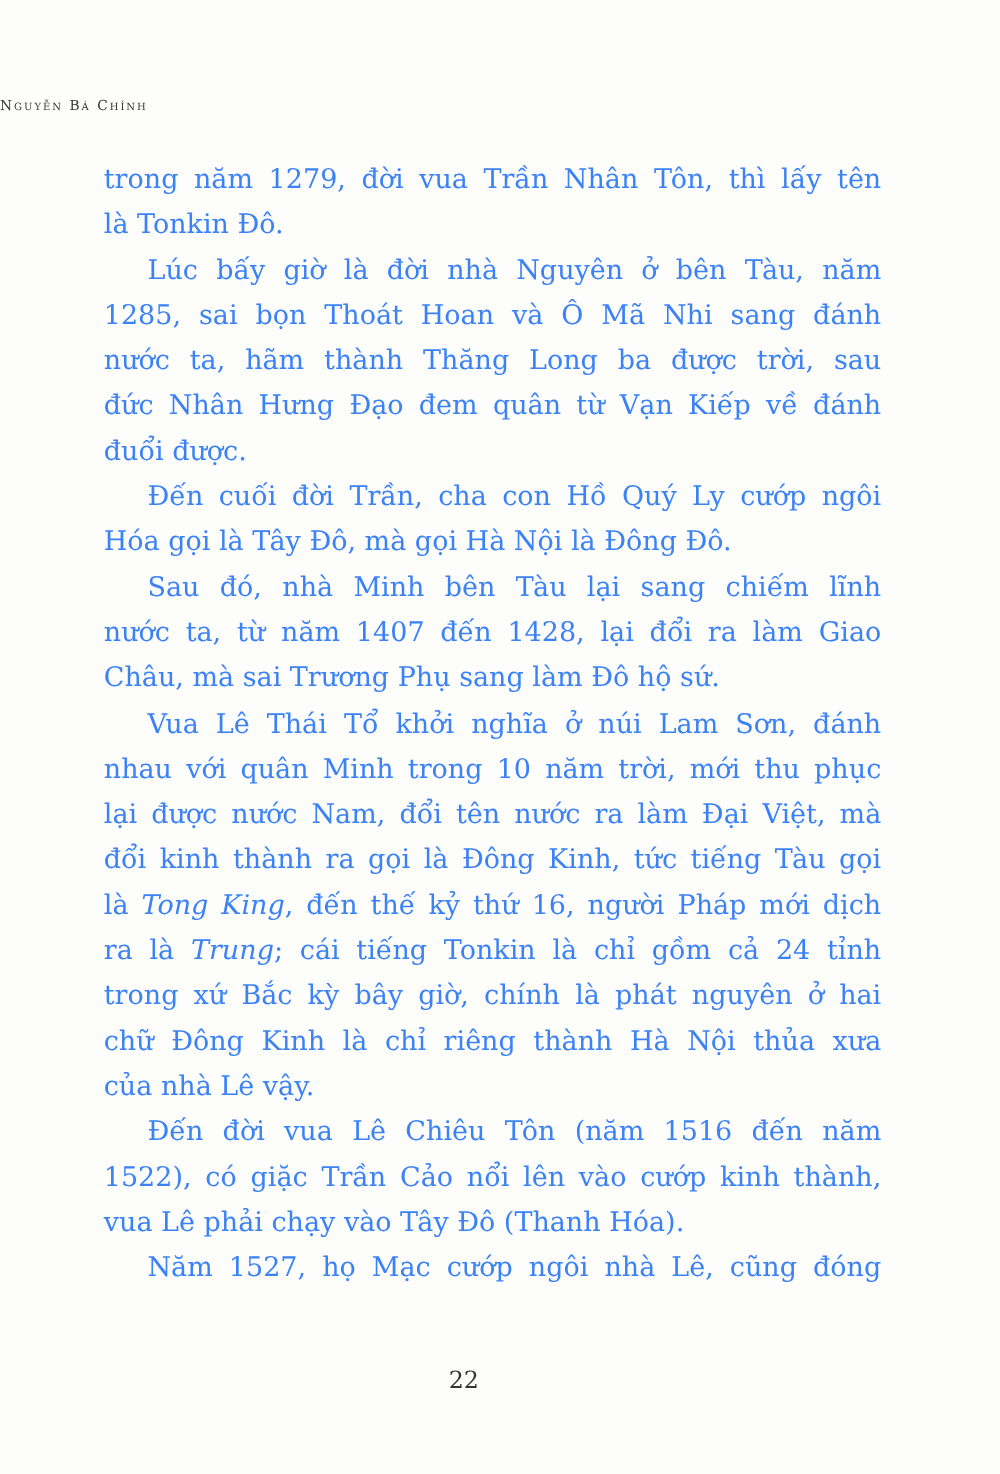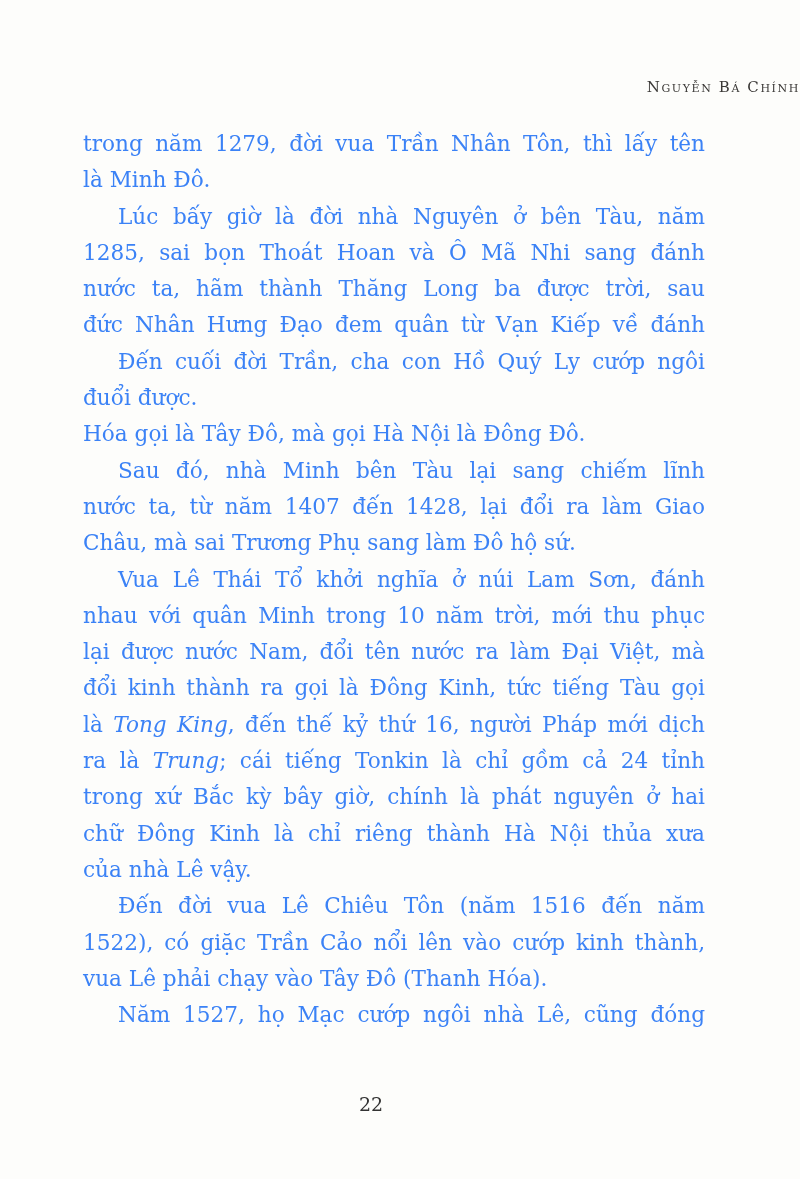--- a/index.html
+++ b/index.html
@@ -12,24 +12,24 @@
       background: #fdfdfb;
       position: relative;
       overflow: hidden;
       color: #2a2826;
     }
     .running-head {
       position: absolute;
       top: 78px;
       left: 0;
       width: 800px;
-      text-align: right;
+      text-align: left;
       font-family: "DejaVu Serif", serif;
       font-variant: small-caps;
-      font-size: 15px;
+      font-size: 11px;
       letter-spacing: 1.6px;
       color: #3a3836;
     }
     .body-text {
       position: absolute;
       top: 126px;
       left: 83px;
       width: 622px;
       font-family: "DejaVu Serif", serif;
       font-size: 21.6px;
@@ -63,29 +63,29 @@
     }
   </style>
 </head>
 <body>
 
 <div class="running-head">Nguyễn Bá Chính</div>
 
 <div class="body-text">
 
   <span class="line">trong năm 1279, đời vua Trần Nhân Tôn, thì lấy tên</span>
-  <span class="line last">là Minh Đô.</span>
+  <span class="line last">là Tonkin Đô.</span>
 
   <span class="line indent">Lúc bấy giờ là đời nhà Nguyên ở bên Tàu, năm</span>
   <span class="line">1285, sai bọn Thoát Hoan và Ô Mã Nhi sang đánh</span>
   <span class="line">nước ta, hãm thành Thăng Long ba được trời, sau</span>
   <span class="line">đức Nhân Hưng Đạo đem quân từ Vạn Kiếp về đánh</span>
+  <span class="line last">đuổi được.</span>
+
   <span class="line indent">Đến cuối đời Trần, cha con Hồ Quý Ly cướp ngôi</span>
-
-  <span class="line last">đuổi được.</span>
   <span class="line last">Hóa gọi là Tây Đô, mà gọi Hà Nội là Đông Đô.</span>
 
   <span class="line indent">Sau đó, nhà Minh bên Tàu lại sang chiếm lĩnh</span>
   <span class="line">nước ta, từ năm 1407 đến 1428, lại đổi ra làm Giao</span>
   <span class="line last">Châu, mà sai Trương Phụ sang làm Đô hộ sứ.</span>
 
   <span class="line indent">Vua Lê Thái Tổ khởi nghĩa ở núi Lam Sơn, đánh</span>
   <span class="line">nhau với quân Minh trong 10 năm trời, mới thu phục</span>
   <span class="line">lại được nước Nam, đổi tên nước ra làm Đại Việt, mà</span>
   <span class="line">đổi kinh thành ra gọi là Đông Kinh, tức tiếng Tàu gọi</span>

